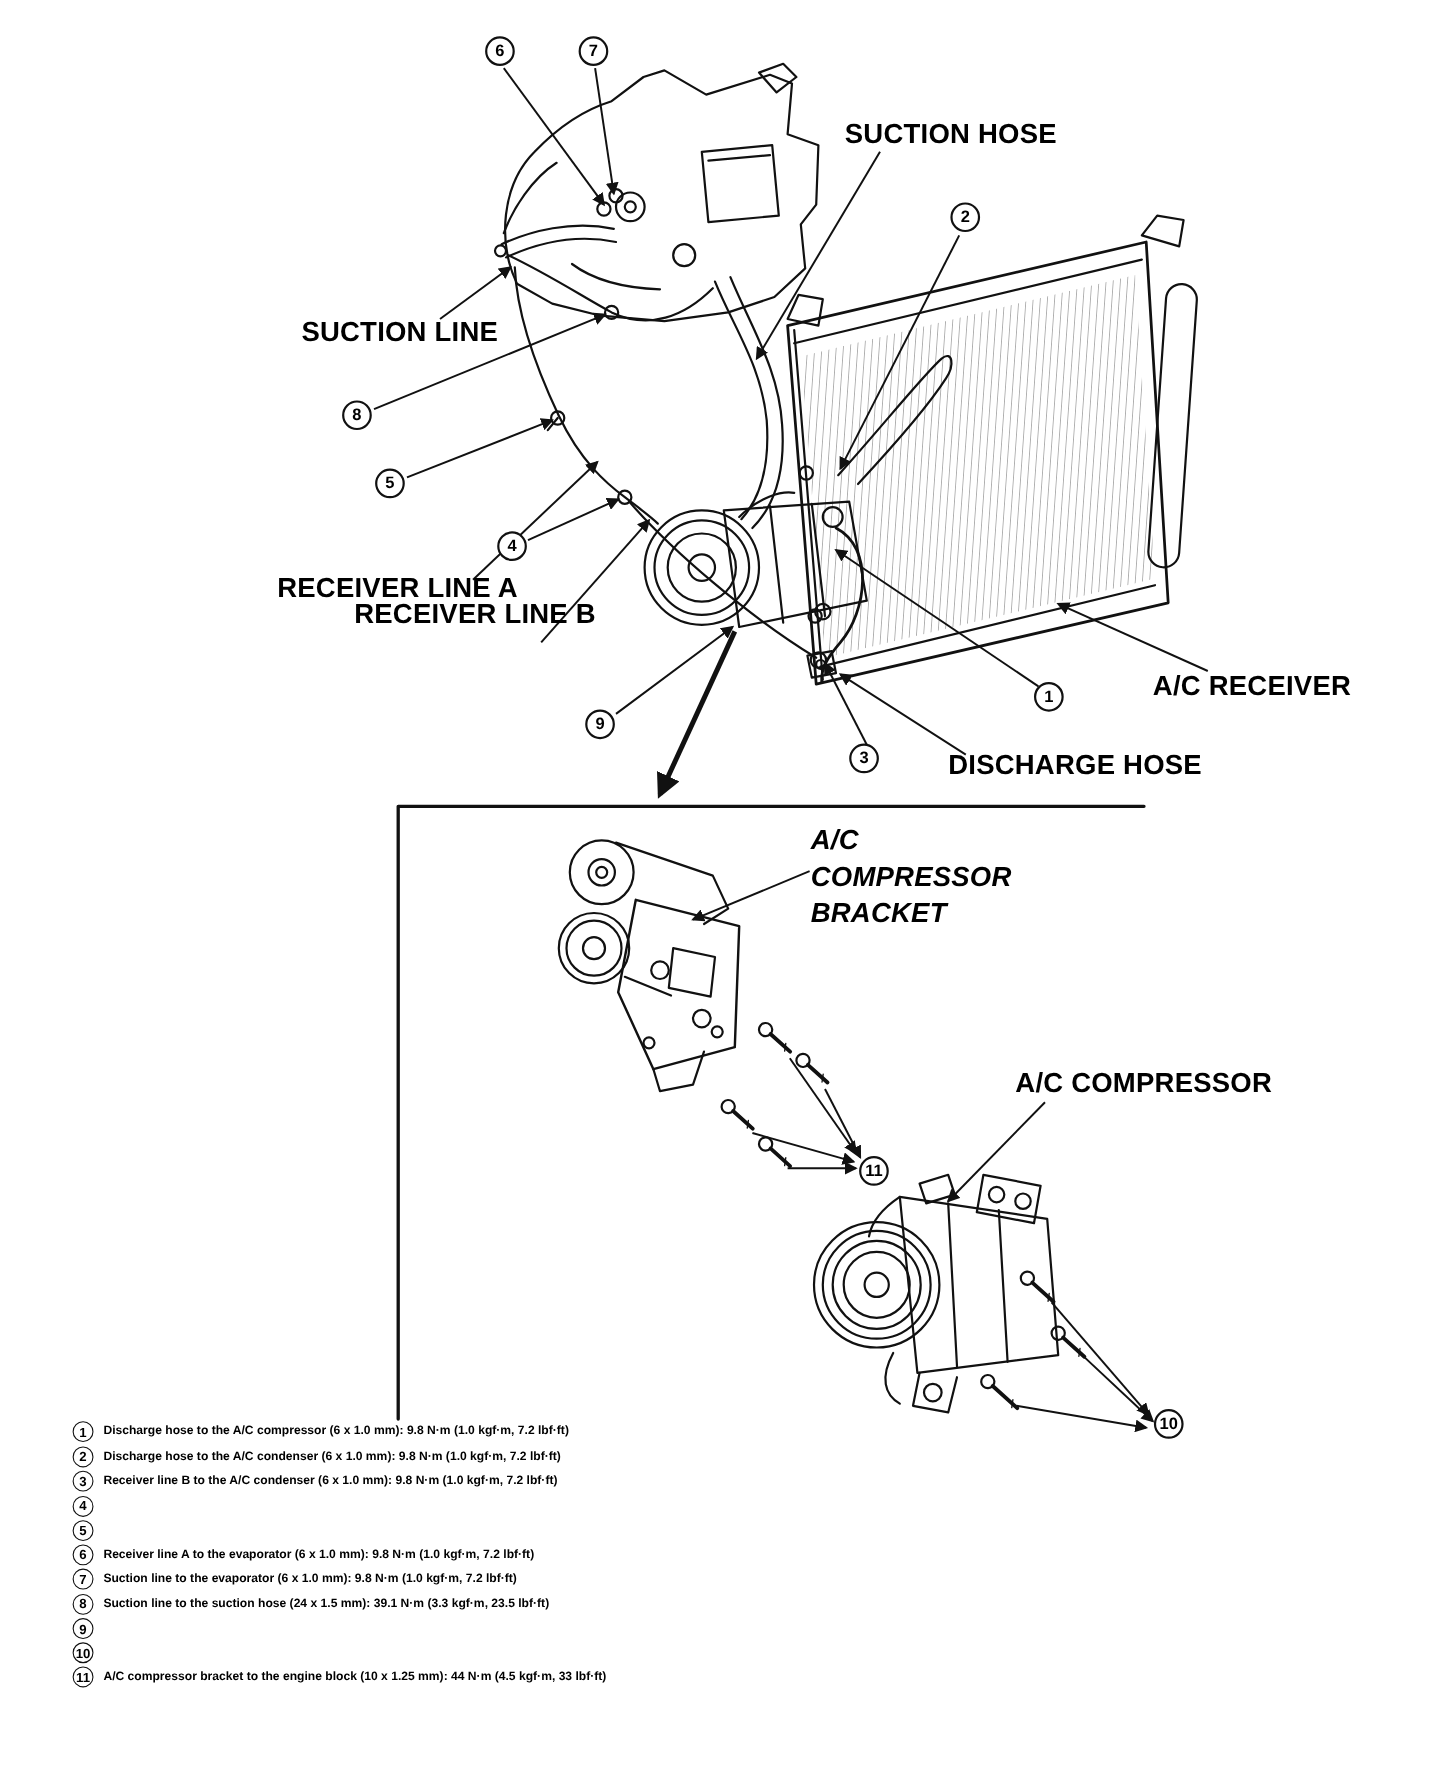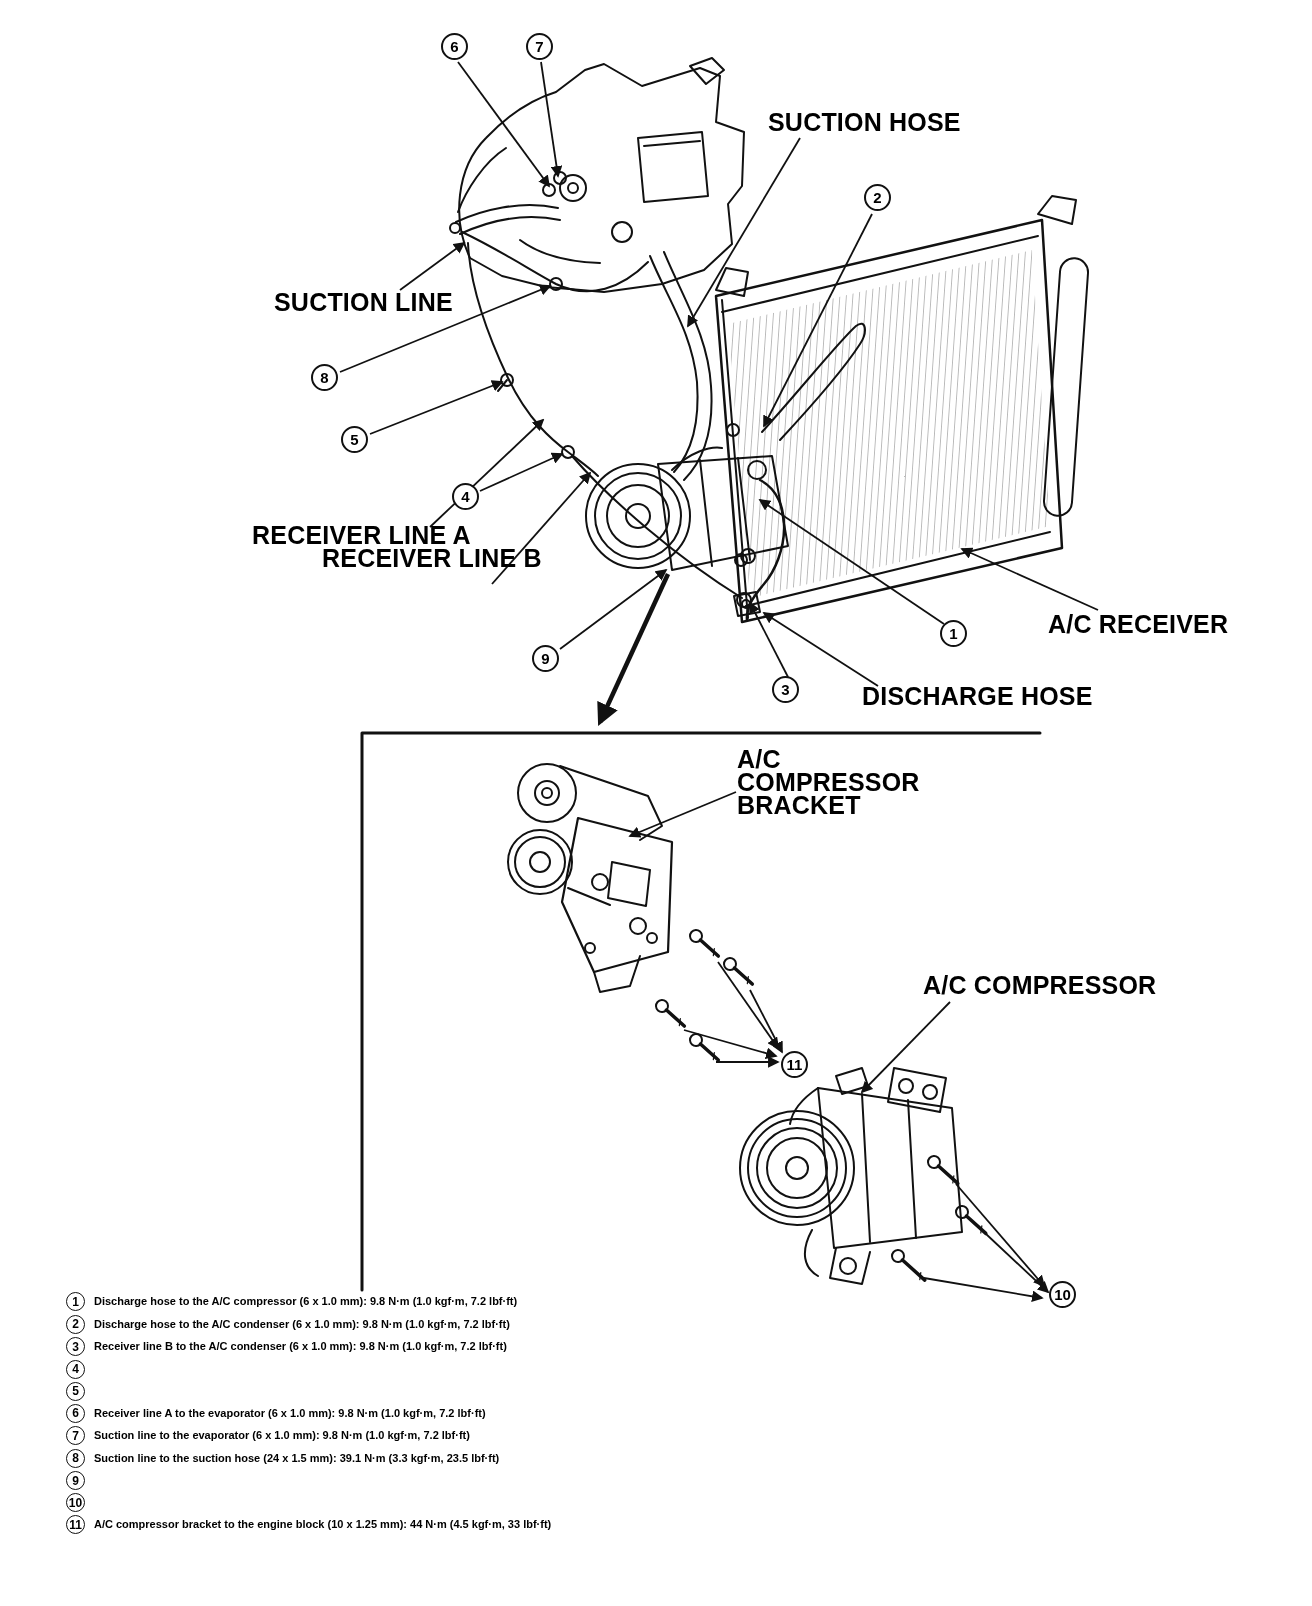--- a/index.html
+++ b/index.html
@@ -3,21 +3,21 @@
 <meta charset="utf-8">
 <style>
   html,body{margin:0;padding:0;background:#fff;}
   #stage{
     position:relative;width:1312px;height:1606px;background:#fff;
     font-family:"Liberation Sans",sans-serif;color:#000;overflow:hidden;
   }
   #art{position:absolute;left:0;top:0;}
   .draw{fill:none;stroke:#111;stroke-width:2;stroke-linecap:round;stroke-linejoin:round;}
   .lbl{position:absolute;font-weight:bold;font-size:25px;letter-spacing:.2px;white-space:nowrap;}
-  .lbl.wrap{white-space:normal;line-height:23px;}
+  .lbl.wrap{white-space:normal;line-height:33px;font-style:italic;}
   .co{
     position:absolute;width:27px;height:27px;border:2px solid #111;border-radius:50%;
     display:flex;align-items:center;justify-content:center;
     font-size:15px;font-weight:bold;background:#fff;box-sizing:border-box;
   }
   #torque{position:absolute;left:66px;top:1292px;width:1030px;}
   .trow{display:flex;align-items:flex-start;margin-bottom:3px;}
   .trow .num{
     width:19px;height:19px;border:1.6px solid #111;border-radius:50%;
     display:flex;align-items:center;justify-content:center;

